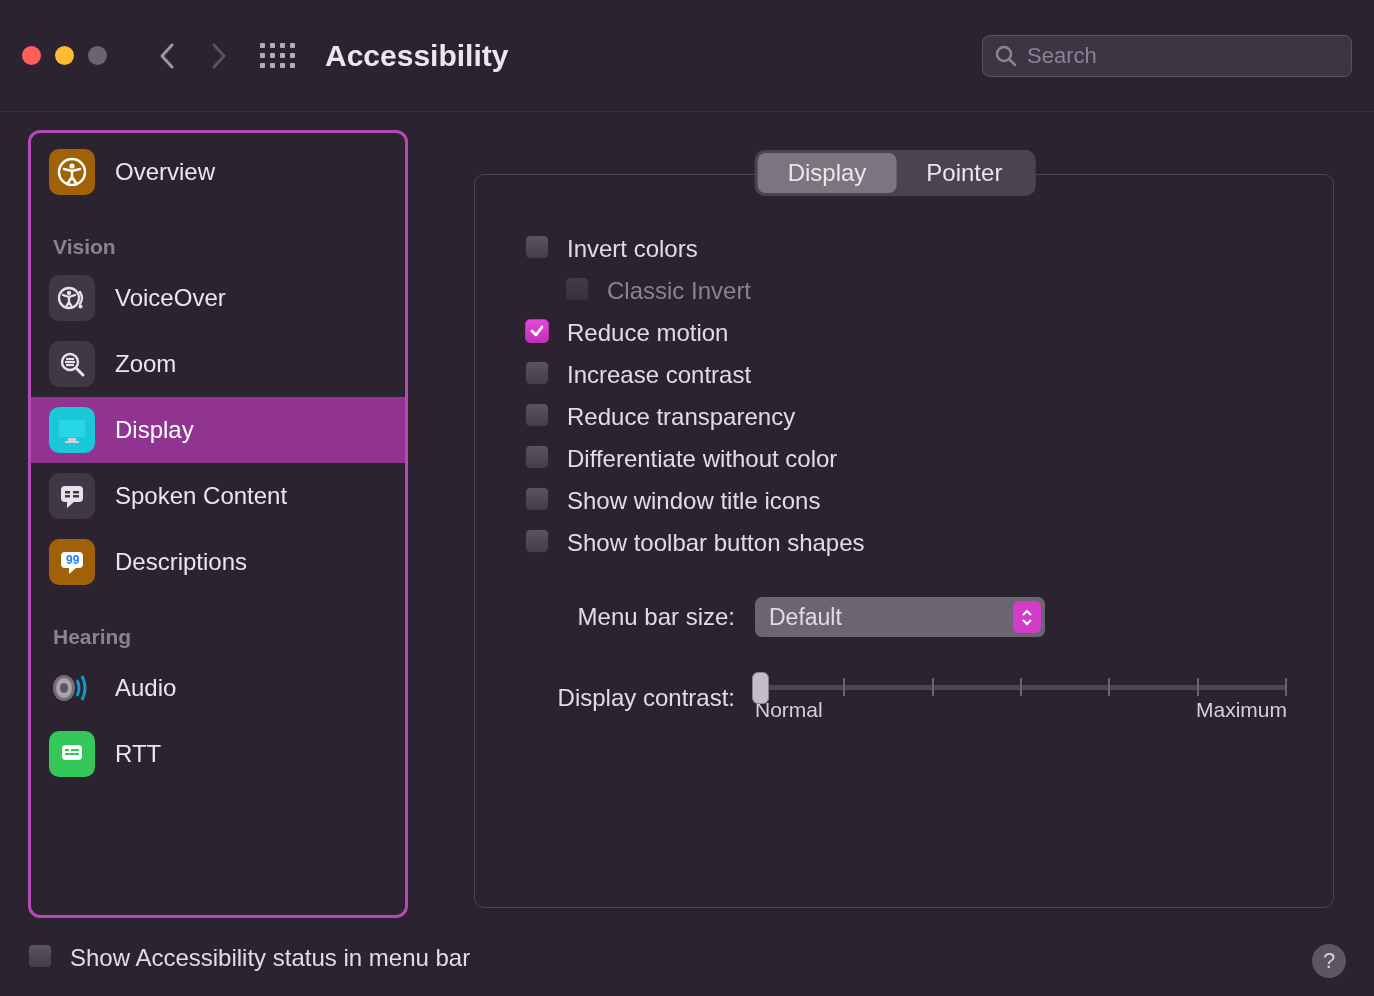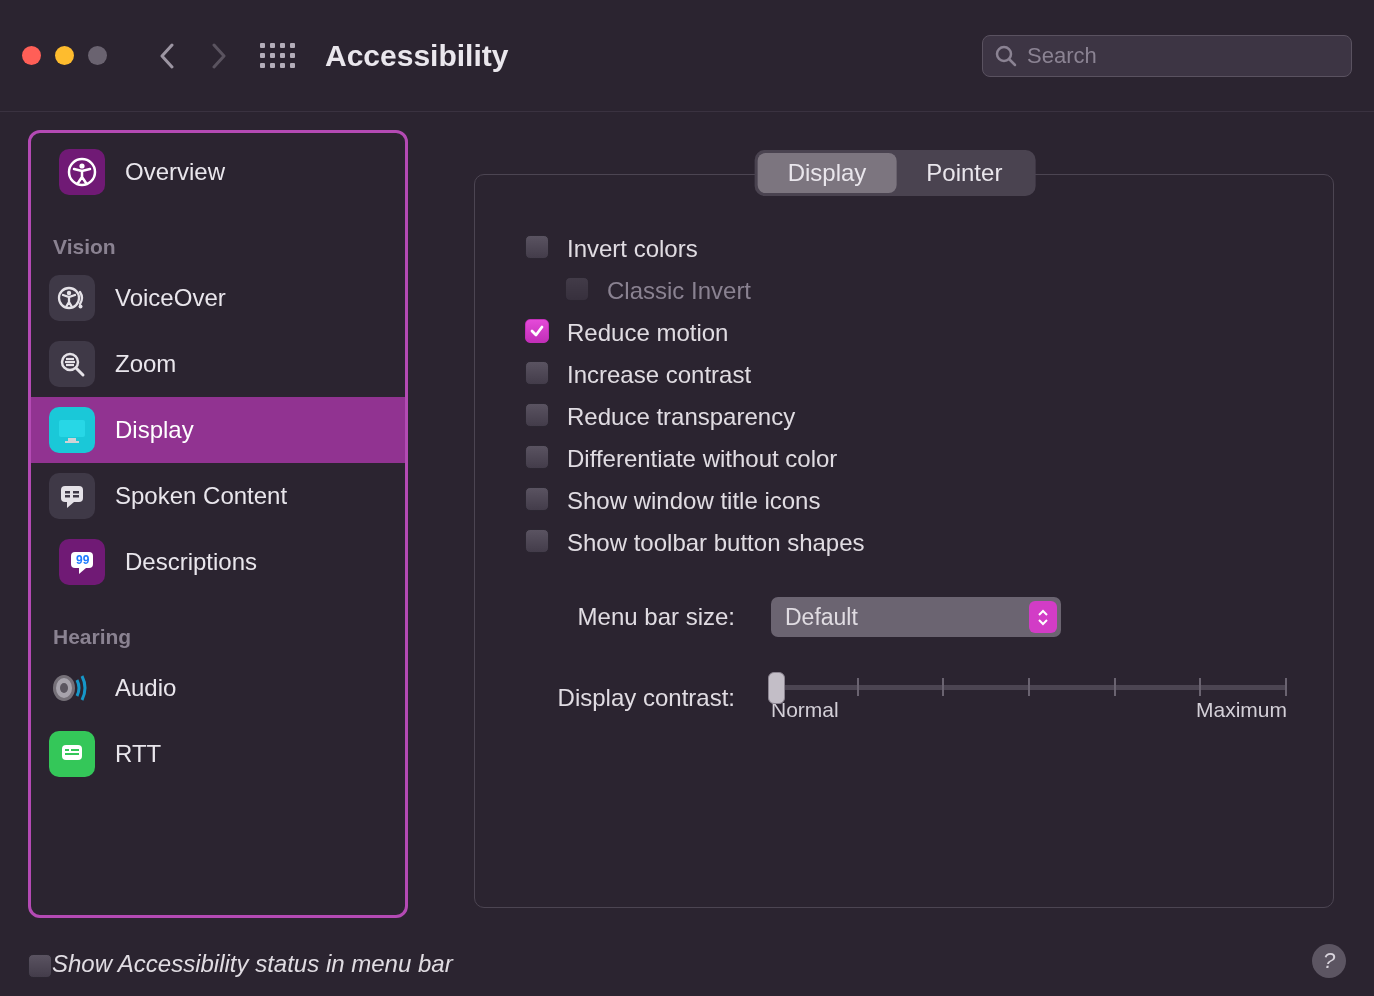--- a/index.html
+++ b/index.html
@@ -69,21 +69,21 @@
     display:flex; align-items:center; gap:20px;
     padding: 10px 18px; font-size:24px; color:#e9e6ec;
     height: 66px;
   }
   .side-item.selected{ background:#913391; color:#ffffff;}
   .side-item .icon{
     width:46px; height:46px; border-radius:10px; flex:0 0 46px;
     display:flex; align-items:center; justify-content:center;
     font-size:28px;
   }
-  .icon-blue  { background:#701a75; color:#fff;margin-left:10px;}
+  .icon-blue  { background:#a16207; color:#fff;}
   .icon-dark  { background:#3f3947; color:#e5e2e8;}
   .icon-teal  { background:#1ac8d8; }
   .icon-green { background:#34c759; }
   .side-section-label{
     font-size:21px; font-weight:600; color:#8a8291;
     padding: 30px 22px 6px 22px;
   }
 
   
   .detail{
@@ -111,21 +111,21 @@
     background: linear-gradient(#5a5361,#433c4a);
     border:1px solid #2b2631; flex:0 0 24px;
     display:flex; align-items:center; justify-content:center;
   }
   .chk.checked{
     background: linear-gradient(#e44ad8,#c22fb8);
     border-color:#c22fb8; color:#fff;
   }
   .chk.disabled{ opacity:.5;}
   .form-row{
-    display:flex; align-items:center; gap:36px; margin-top:40px; font-size:24px;
+    display:flex; align-items:center; gap:20px; margin-top:40px; font-size:24px;
   }
   .form-row .lbl{ width:210px; text-align:right; }
   .select{
     flex:0 0 290px; height:40px; background:#6b6471; border-radius:7px;
     display:flex; align-items:center; padding:0 4px 0 14px; font-size:23px;
     justify-content:space-between;
   }
   .select .arrows{
     width:28px; height:32px; background:#d23cc6; border-radius:6px;
     display:flex; flex-direction:column; align-items:center; justify-content:center;
@@ -141,21 +141,21 @@
   .tick{ width:2px; height:18px; background:#6a6370;}
   .thumb{
     position:absolute; top:-13px; left:-3px; width:17px; height:32px;
     background:#c3bec7; border-radius:6px; border:1px solid #8b8490;
   }
   .slider-labels{ display:flex; justify-content:space-between; font-size:21px; color:#d3cfd7; }
 
   
   .footer{
     position:absolute; left:28px; right:28px; bottom:18px;
-    display:flex; align-items:flex-end; gap:0; font-size:24px;font-style:italic;
+    display:flex; align-items:flex-start; gap:18px; font-size:24px;
   }
   .help-btn{
     margin-left:auto; width:34px; height:34px; border-radius:50%;
     background:#5c5562; display:flex; align-items:center; justify-content:center;
     color:#d8d4dc; font-size:22px;
   }
   svg{display:block;}
 </style>
 </head>
 <body>

